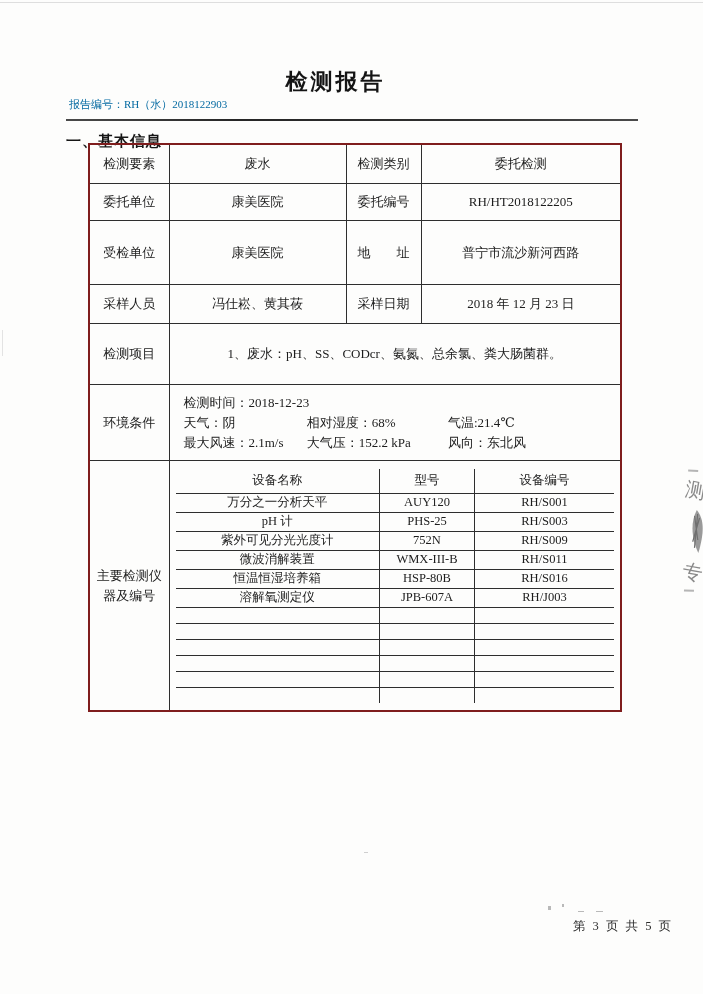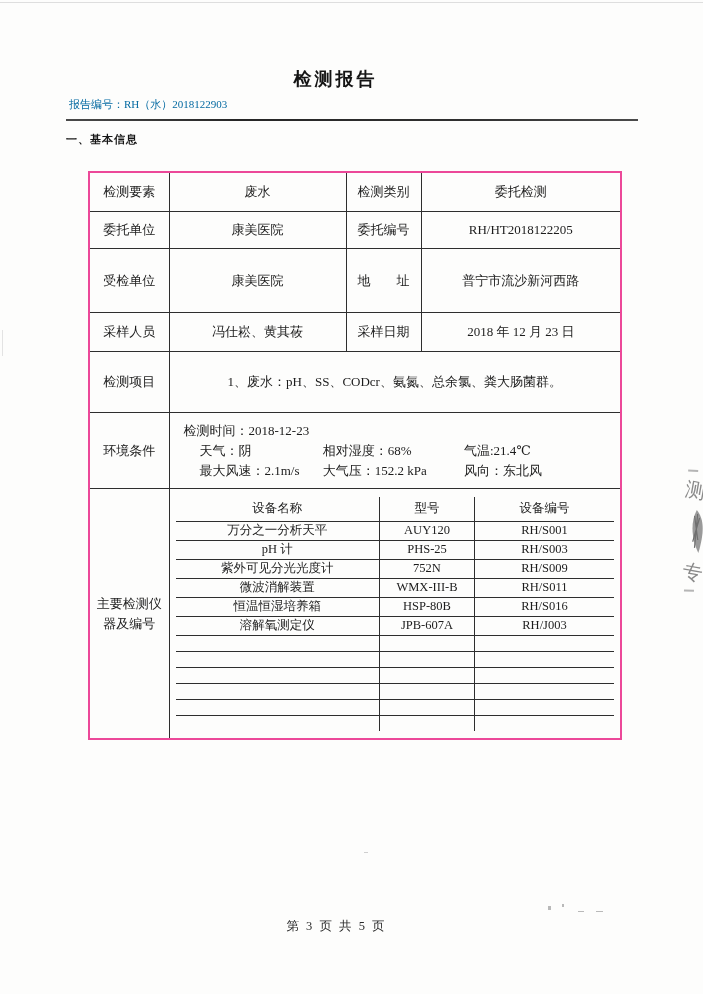--- a/index.html
+++ b/index.html
@@ -12,60 +12,60 @@
   }
   .page{
     position:relative;width:703px;height:994px;
     background:#fdfdfc;overflow:hidden;
   }
   .scan-edge-top{position:absolute;top:2px;left:0;right:0;height:1px;background:#dedede;}
   .scan-edge-left{position:absolute;top:330px;left:2px;width:1px;height:26px;background:#e3e3e3;}
 
   .title{
     position:absolute;top:67px;left:0;right:32px;
-    text-align:center;font-size:18px;font-weight:bold;letter-spacing:3px;color:#141414;
+    text-align:center;font-size:22px;font-weight:bold;letter-spacing:3px;color:#141414;
   }
   .report-no{
     position:absolute;top:97px;left:69px;
     font-size:11px;color:#0369a1;
   }
   .rule{
     position:absolute;top:119px;left:66px;width:572px;height:2px;
     background:linear-gradient(90deg,#4a4a4a,#262626 30%,#303030 70%,#4a4a4a);
   }
   .heading{
     position:absolute;top:132px;left:66px;
-    font-size:11px;font-weight:bold;color:#161616;letter-spacing:1px;text-align:right;
+    font-size:15px;font-weight:bold;color:#161616;letter-spacing:1px;text-align:right;
   }
 
   table.main{
-    position:absolute;top:171px;left:88px;width:532px;
+    position:absolute;top:143px;left:88px;width:532px;
     border-collapse:collapse;table-layout:fixed;
-    border:2px solid #ec4899;
+    border:2px solid #7f1d1d;
   }
   table.main td{
     border:1px solid #2e2e2e;
     font-size:13px;color:#1c1c1c;
     text-align:center;vertical-align:middle;
     padding:0 6px;overflow:hidden;
   }
   td.wrap-label{padding:0 11px;line-height:20px;}
   td.la{text-align:left;padding-left:9px;padding-right:8px;}
   tr.r1 td{height:38px;}
   tr.r2 td{height:36px;}
   tr.r3 td{height:63px;}
   tr.r4 td{height:38px;}
   tr.r5 td{height:60px;}
   tr.r6 td{height:75px;}
   tr.r7 td{height:58px;}
   tr.r8 td{height:249px;}
   td.subhost{padding:0;vertical-align:top;}
 
   .env{line-height:20px;text-align:left;padding-left:8px;font-size:13px;}
-  .env .c1{display:inline-block;width:120px;margin-left:16px;}
+  .env .c1{display:inline-block;width:120px;}
   .env .c2{display:inline-block;width:138px;}
 
   table.itable{
     width:100%;border-collapse:collapse;table-layout:fixed;
   }
   table.itable td{
     border:1px solid #2e2e2e;font-size:12.5px;padding:0 4px;
   }
   table.itable tr td:first-child{border-left:none;}
   table.itable tr td:last-child{border-right:none;}
@@ -79,21 +79,21 @@
     position:absolute;top:468px;left:684px;width:30px;
     color:#8a8a8a;text-align:left;
     transform:rotate(2deg);
   }
   .seal-dash{width:10px;height:2px;background:#b5b5b5;margin:2px 0 6px 2px;}
   .seal-char{font-size:20px;line-height:26px;transform:rotate(8deg);margin:4px 0;}
   .seal-wing{display:block;margin:2px 0 2px 1px;}
 
   .footer{
     position:absolute;top:918px;left:0;right:30px;
-    text-align:center;font-size:12.5px;letter-spacing:2px;color:#2a2a2a;
+    text-align:right;font-size:12.5px;letter-spacing:2px;color:#2a2a2a;
   }
   .speck{position:absolute;background:#b9b9b9;}
   .sp1{top:906px;left:548px;width:3px;height:4px;}
   .sp2{top:904px;left:562px;width:2px;height:3px;}
   .sp3{top:911px;left:578px;width:6px;height:1px;}
   .sp4{top:911px;left:596px;width:7px;height:1px;}
   .sp5{top:852px;left:364px;width:4px;height:1px;background:#cfcfcf;}
 </style>
 </head>
 <body>

